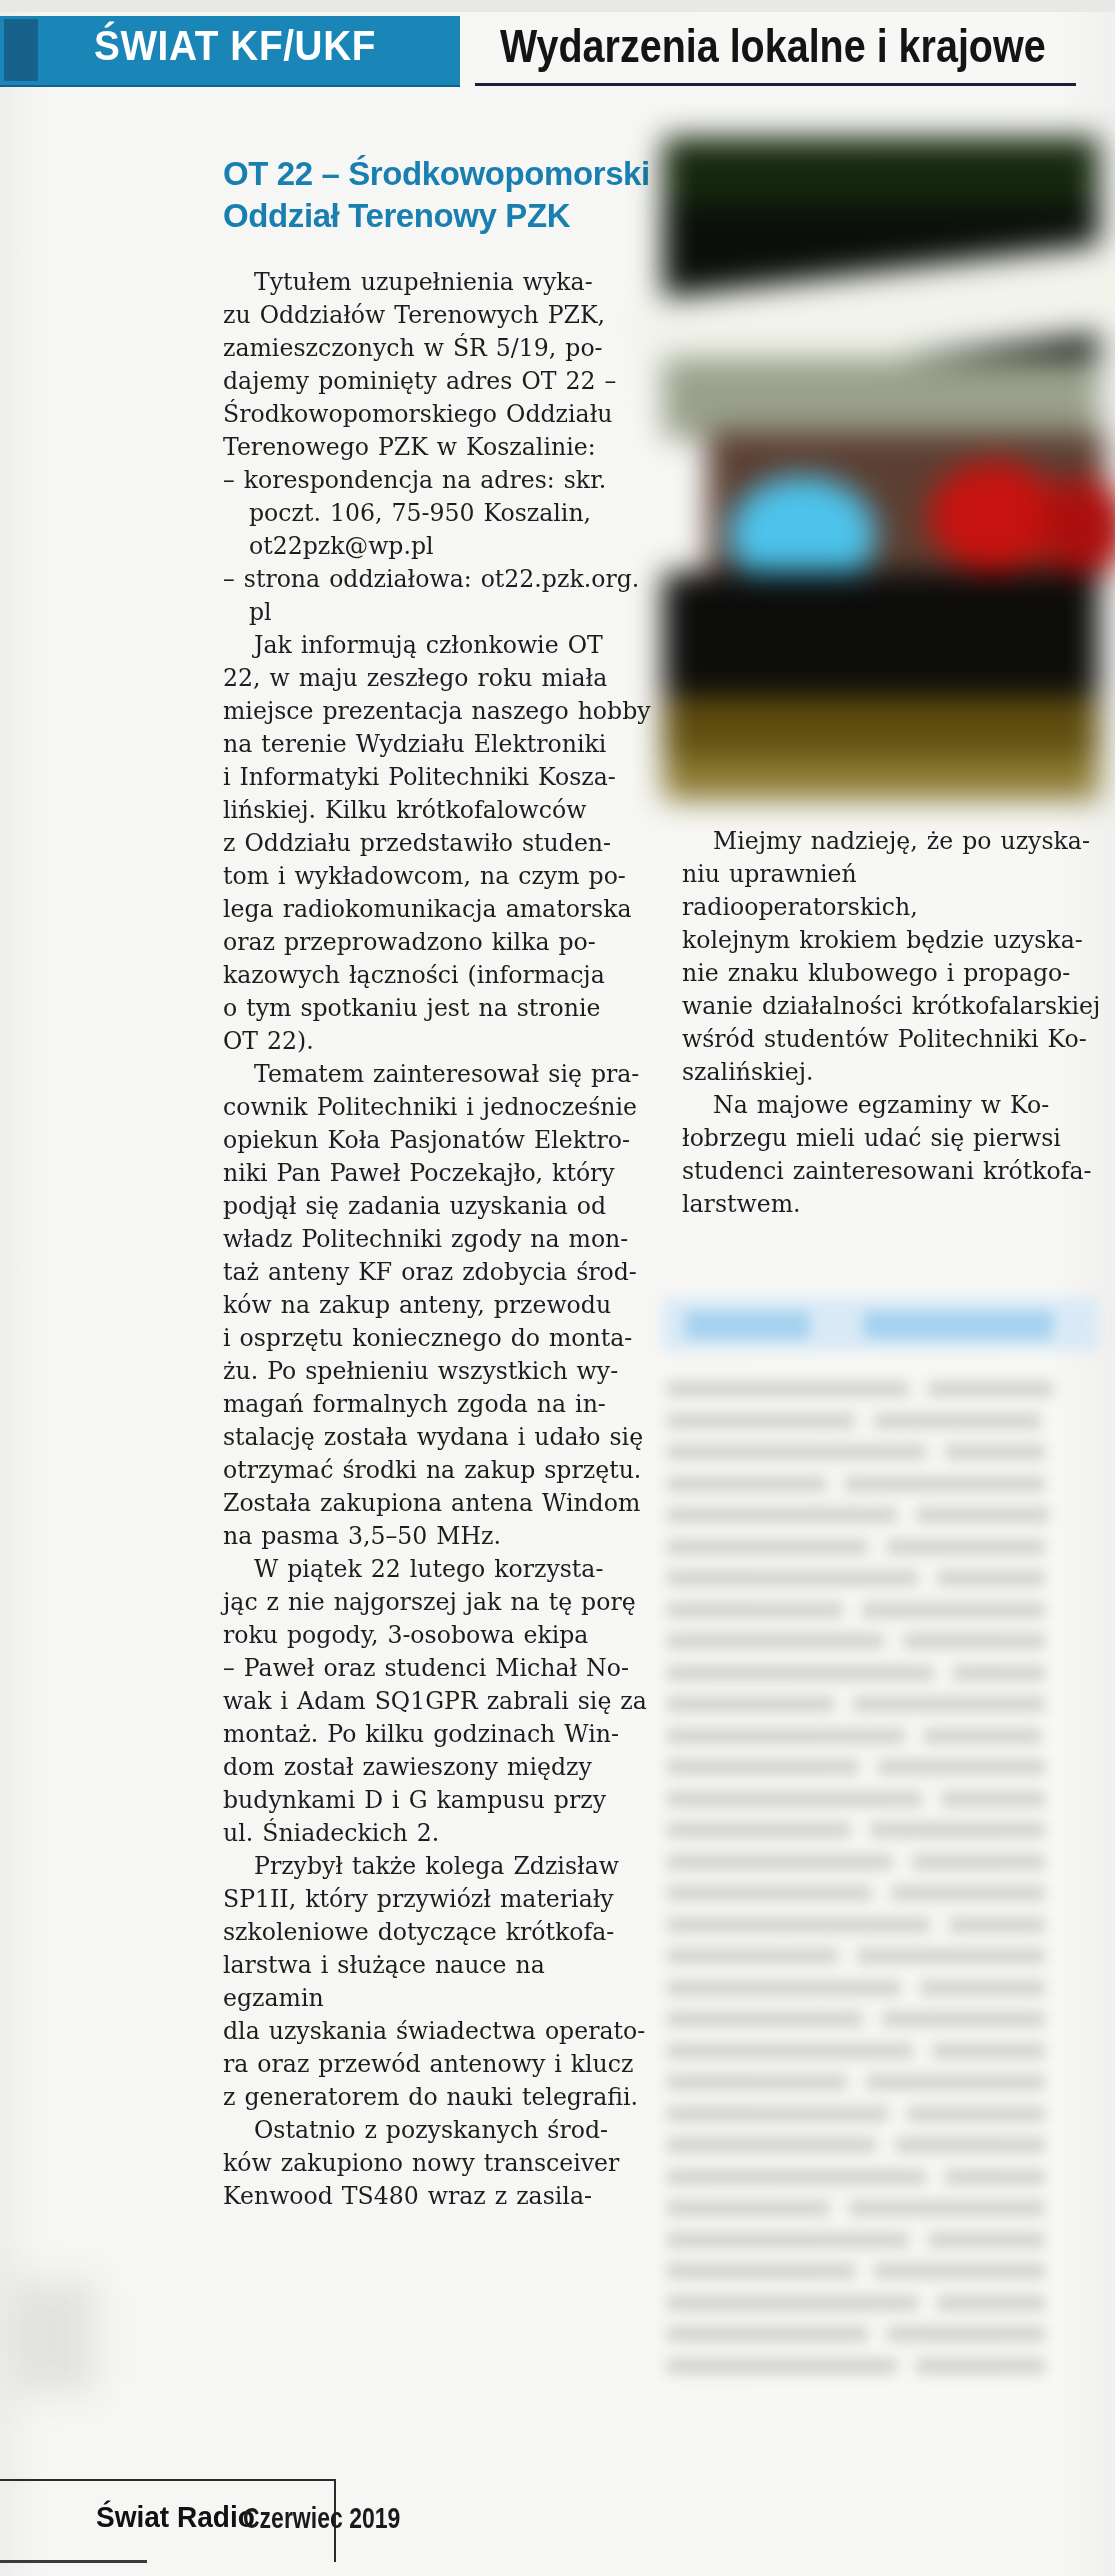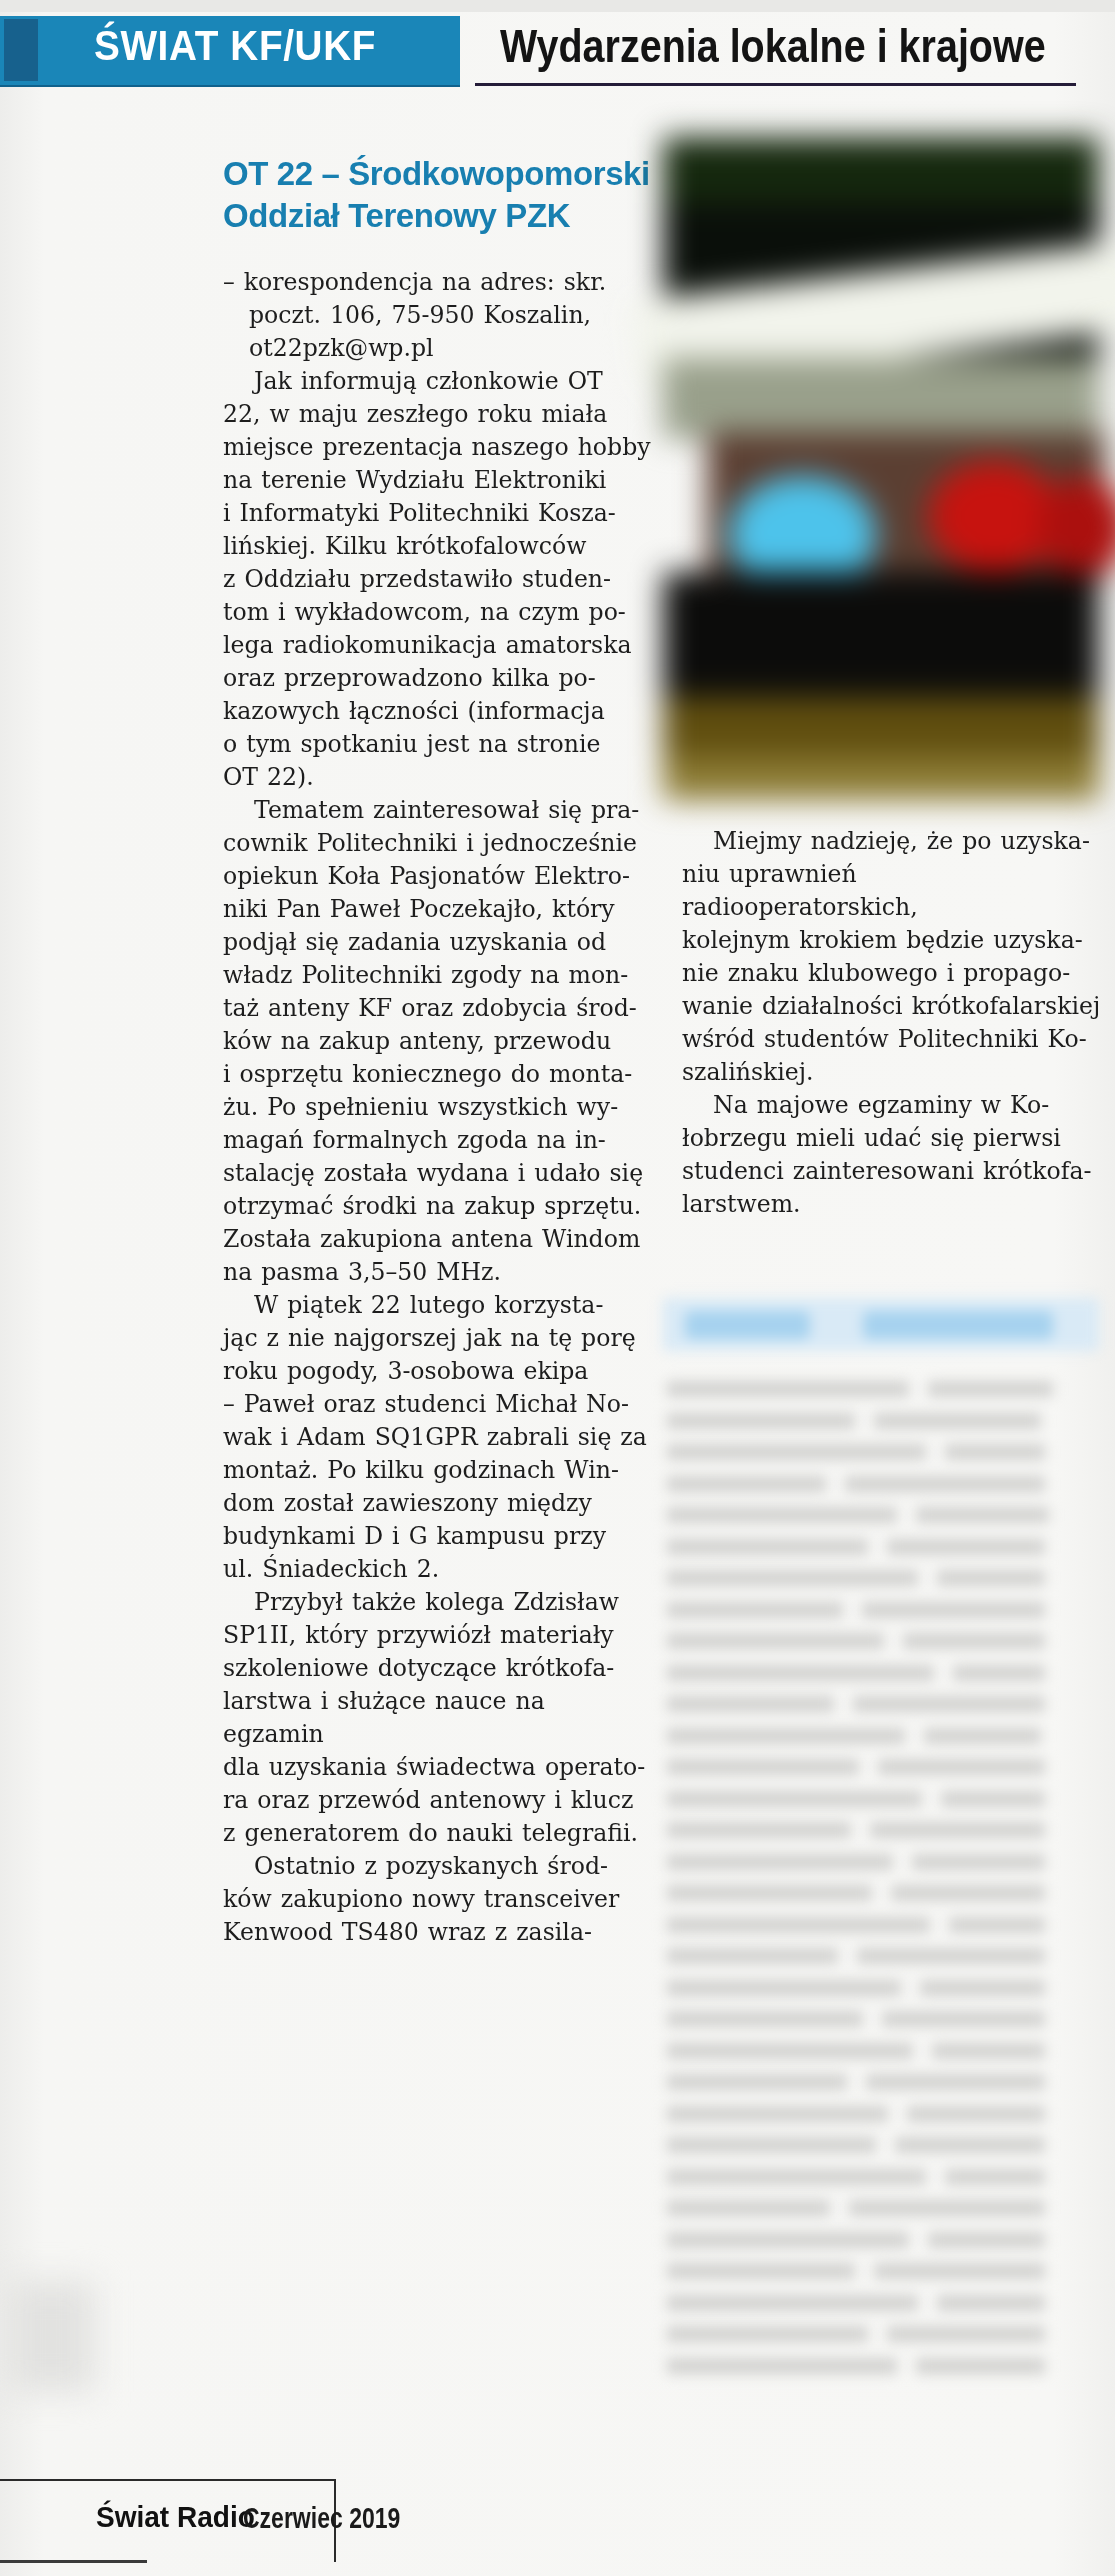--- a/index.html
+++ b/index.html
@@ -137,23 +137,31 @@
     <div class="ly ph-brown"></div>
     <div class="ly ph-blue"></div>
     <div class="ly ph-red1"></div>
     <div class="ly ph-red2"></div>
     <div class="ly ph-black"></div>
     <div class="ly ph-olive"></div>
     <div class="ly ph-sand"></div>
   </div>
 
   <div class="col col-left">
+    <p class="para">Tytułem uzupełnienia wyka-
+zu Oddziałów Terenowych PZK,
+zamieszczonych w ŚR 5/19, po-
+dajemy pominięty adres OT 22 –
+Środkowopomorskiego Oddziału
+Terenowego PZK w Koszalinie:</p>
     <p class="bullet">– korespondencja na adres: skr.
 poczt. 106, 75-950 Koszalin,
 ot22pzk@wp.pl</p>
+    <p class="bullet">– strona oddziałowa: ot22.pzk.org.
+pl</p>
     <p class="para">Jak informują członkowie OT
 22, w maju zeszłego roku miała
 miejsce prezentacja naszego hobby
 na terenie Wydziału Elektroniki
 i Informatyki Politechniki Kosza-
 lińskiej. Kilku krótkofalowców
 z Oddziału przedstawiło studen-
 tom i wykładowcom, na czym po-
 lega radiokomunikacja amatorska
 oraz przeprowadzono kilka po-

